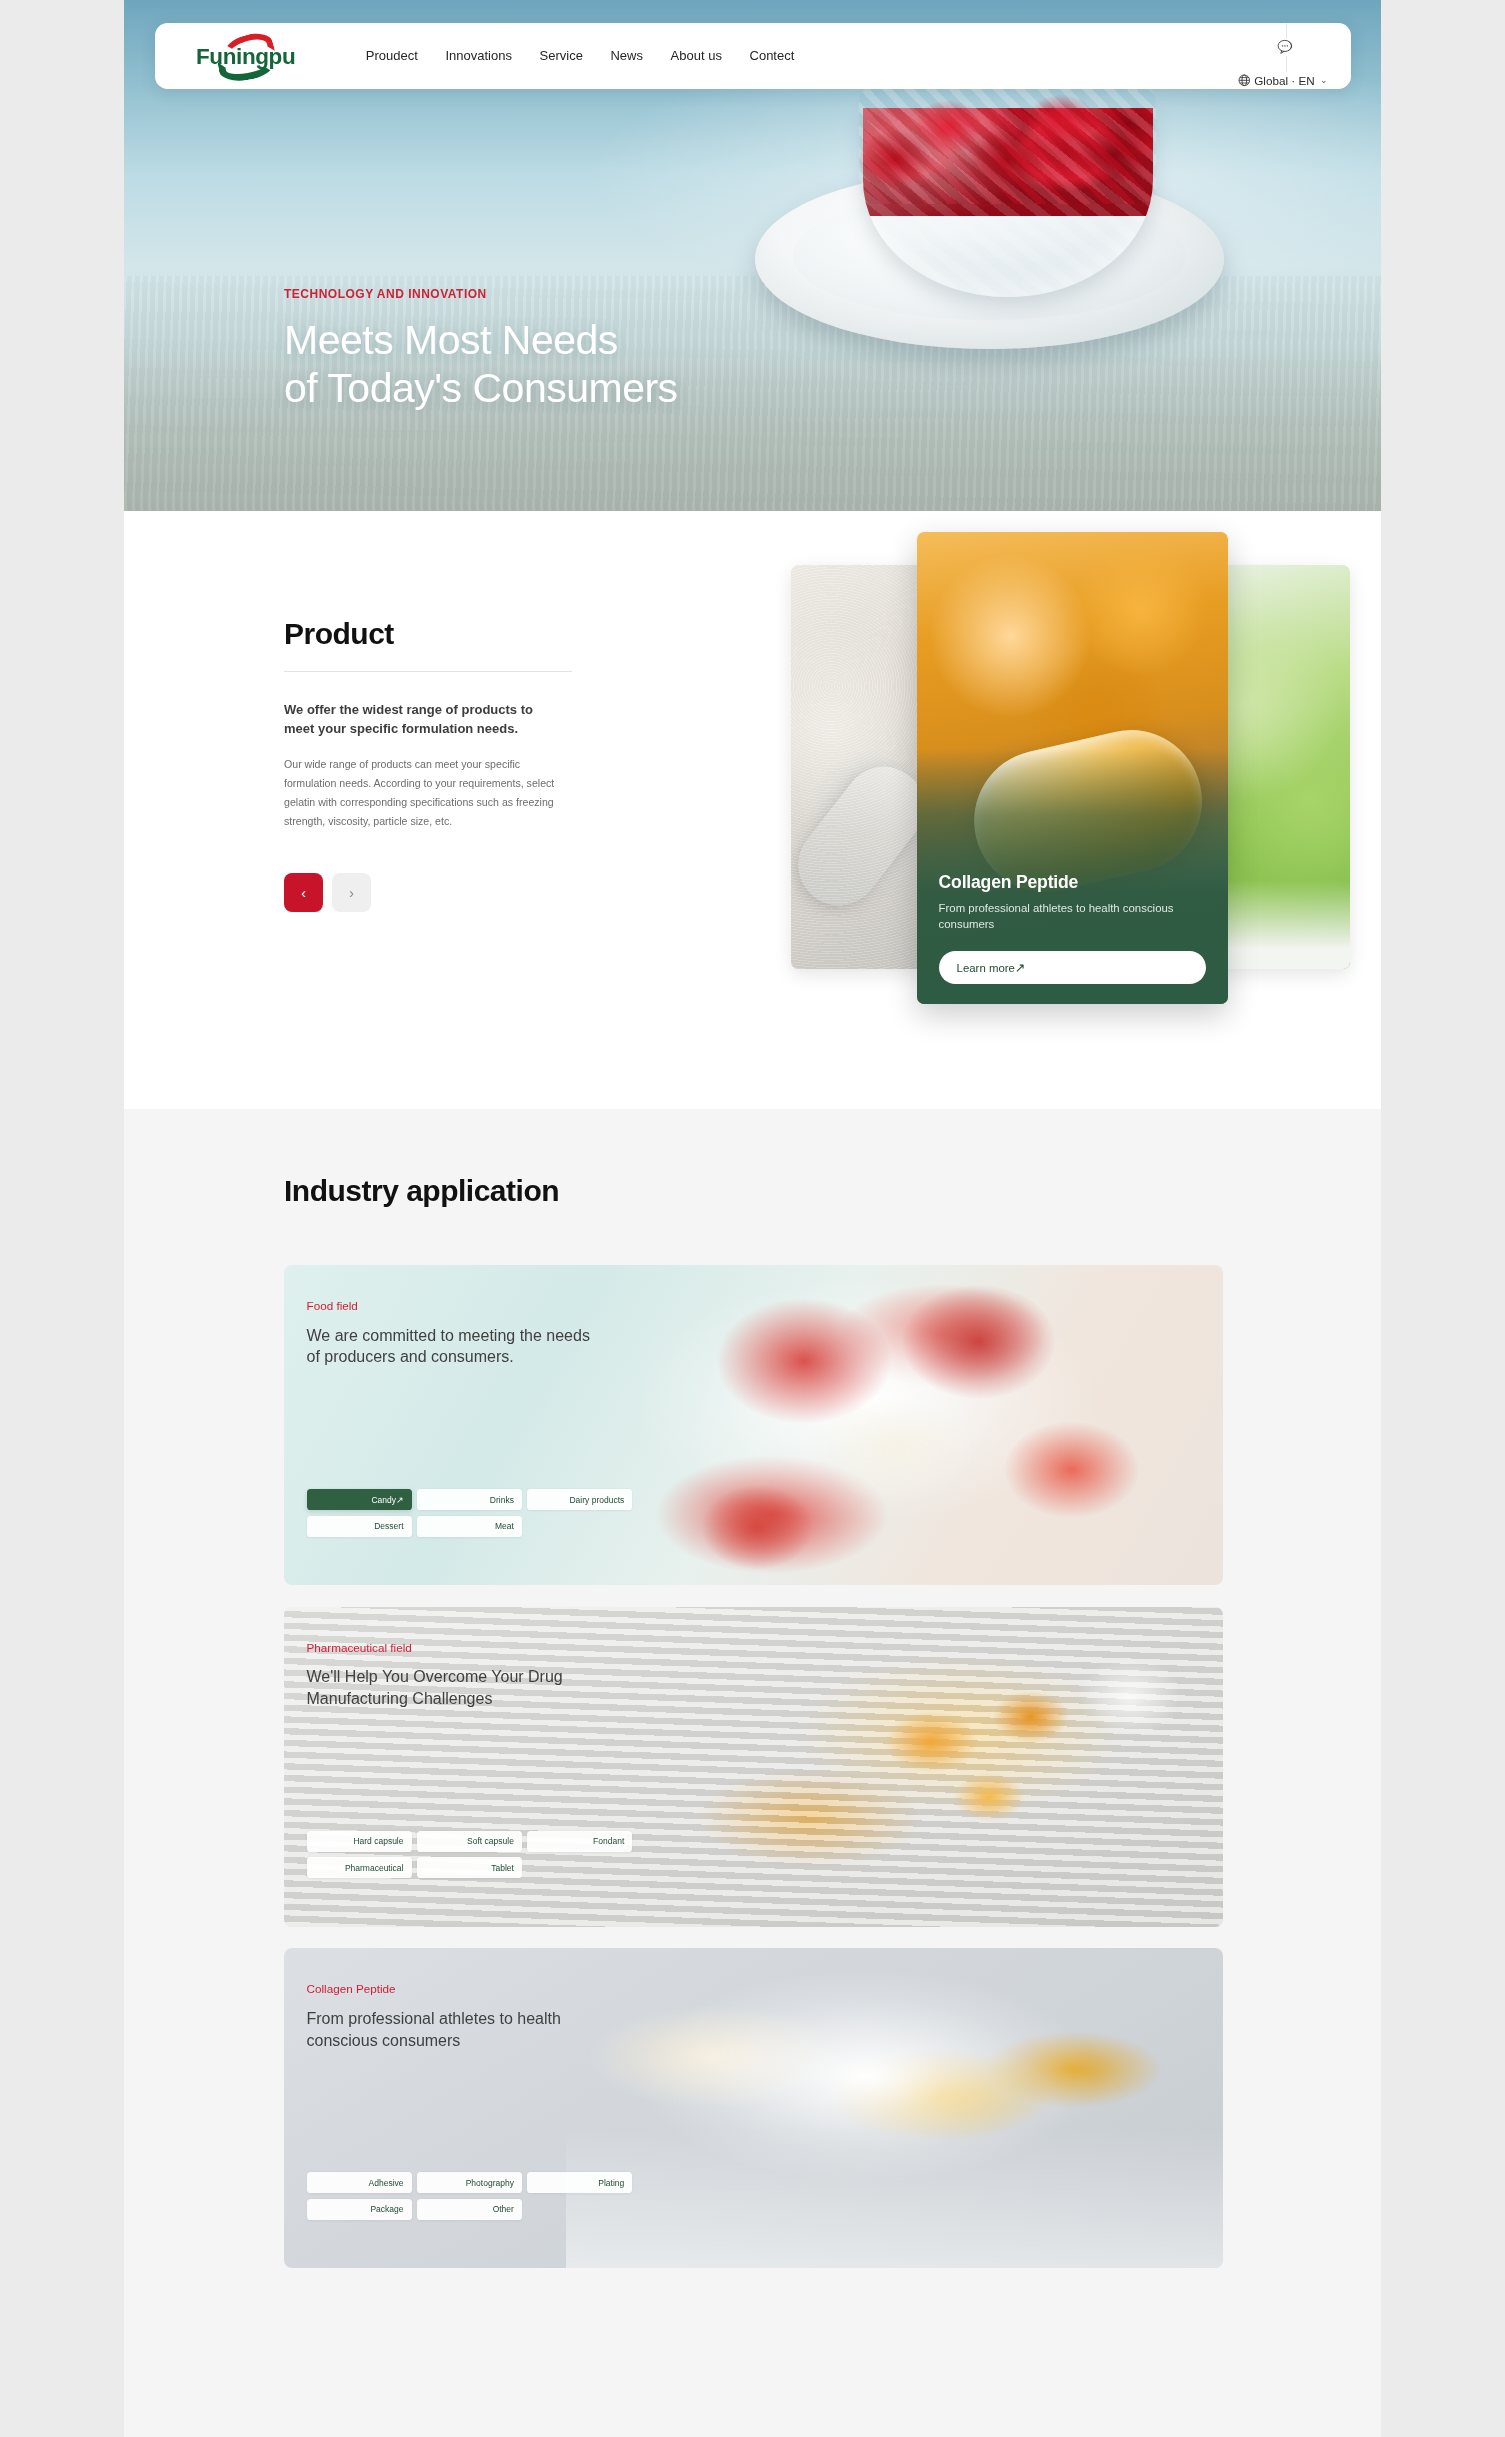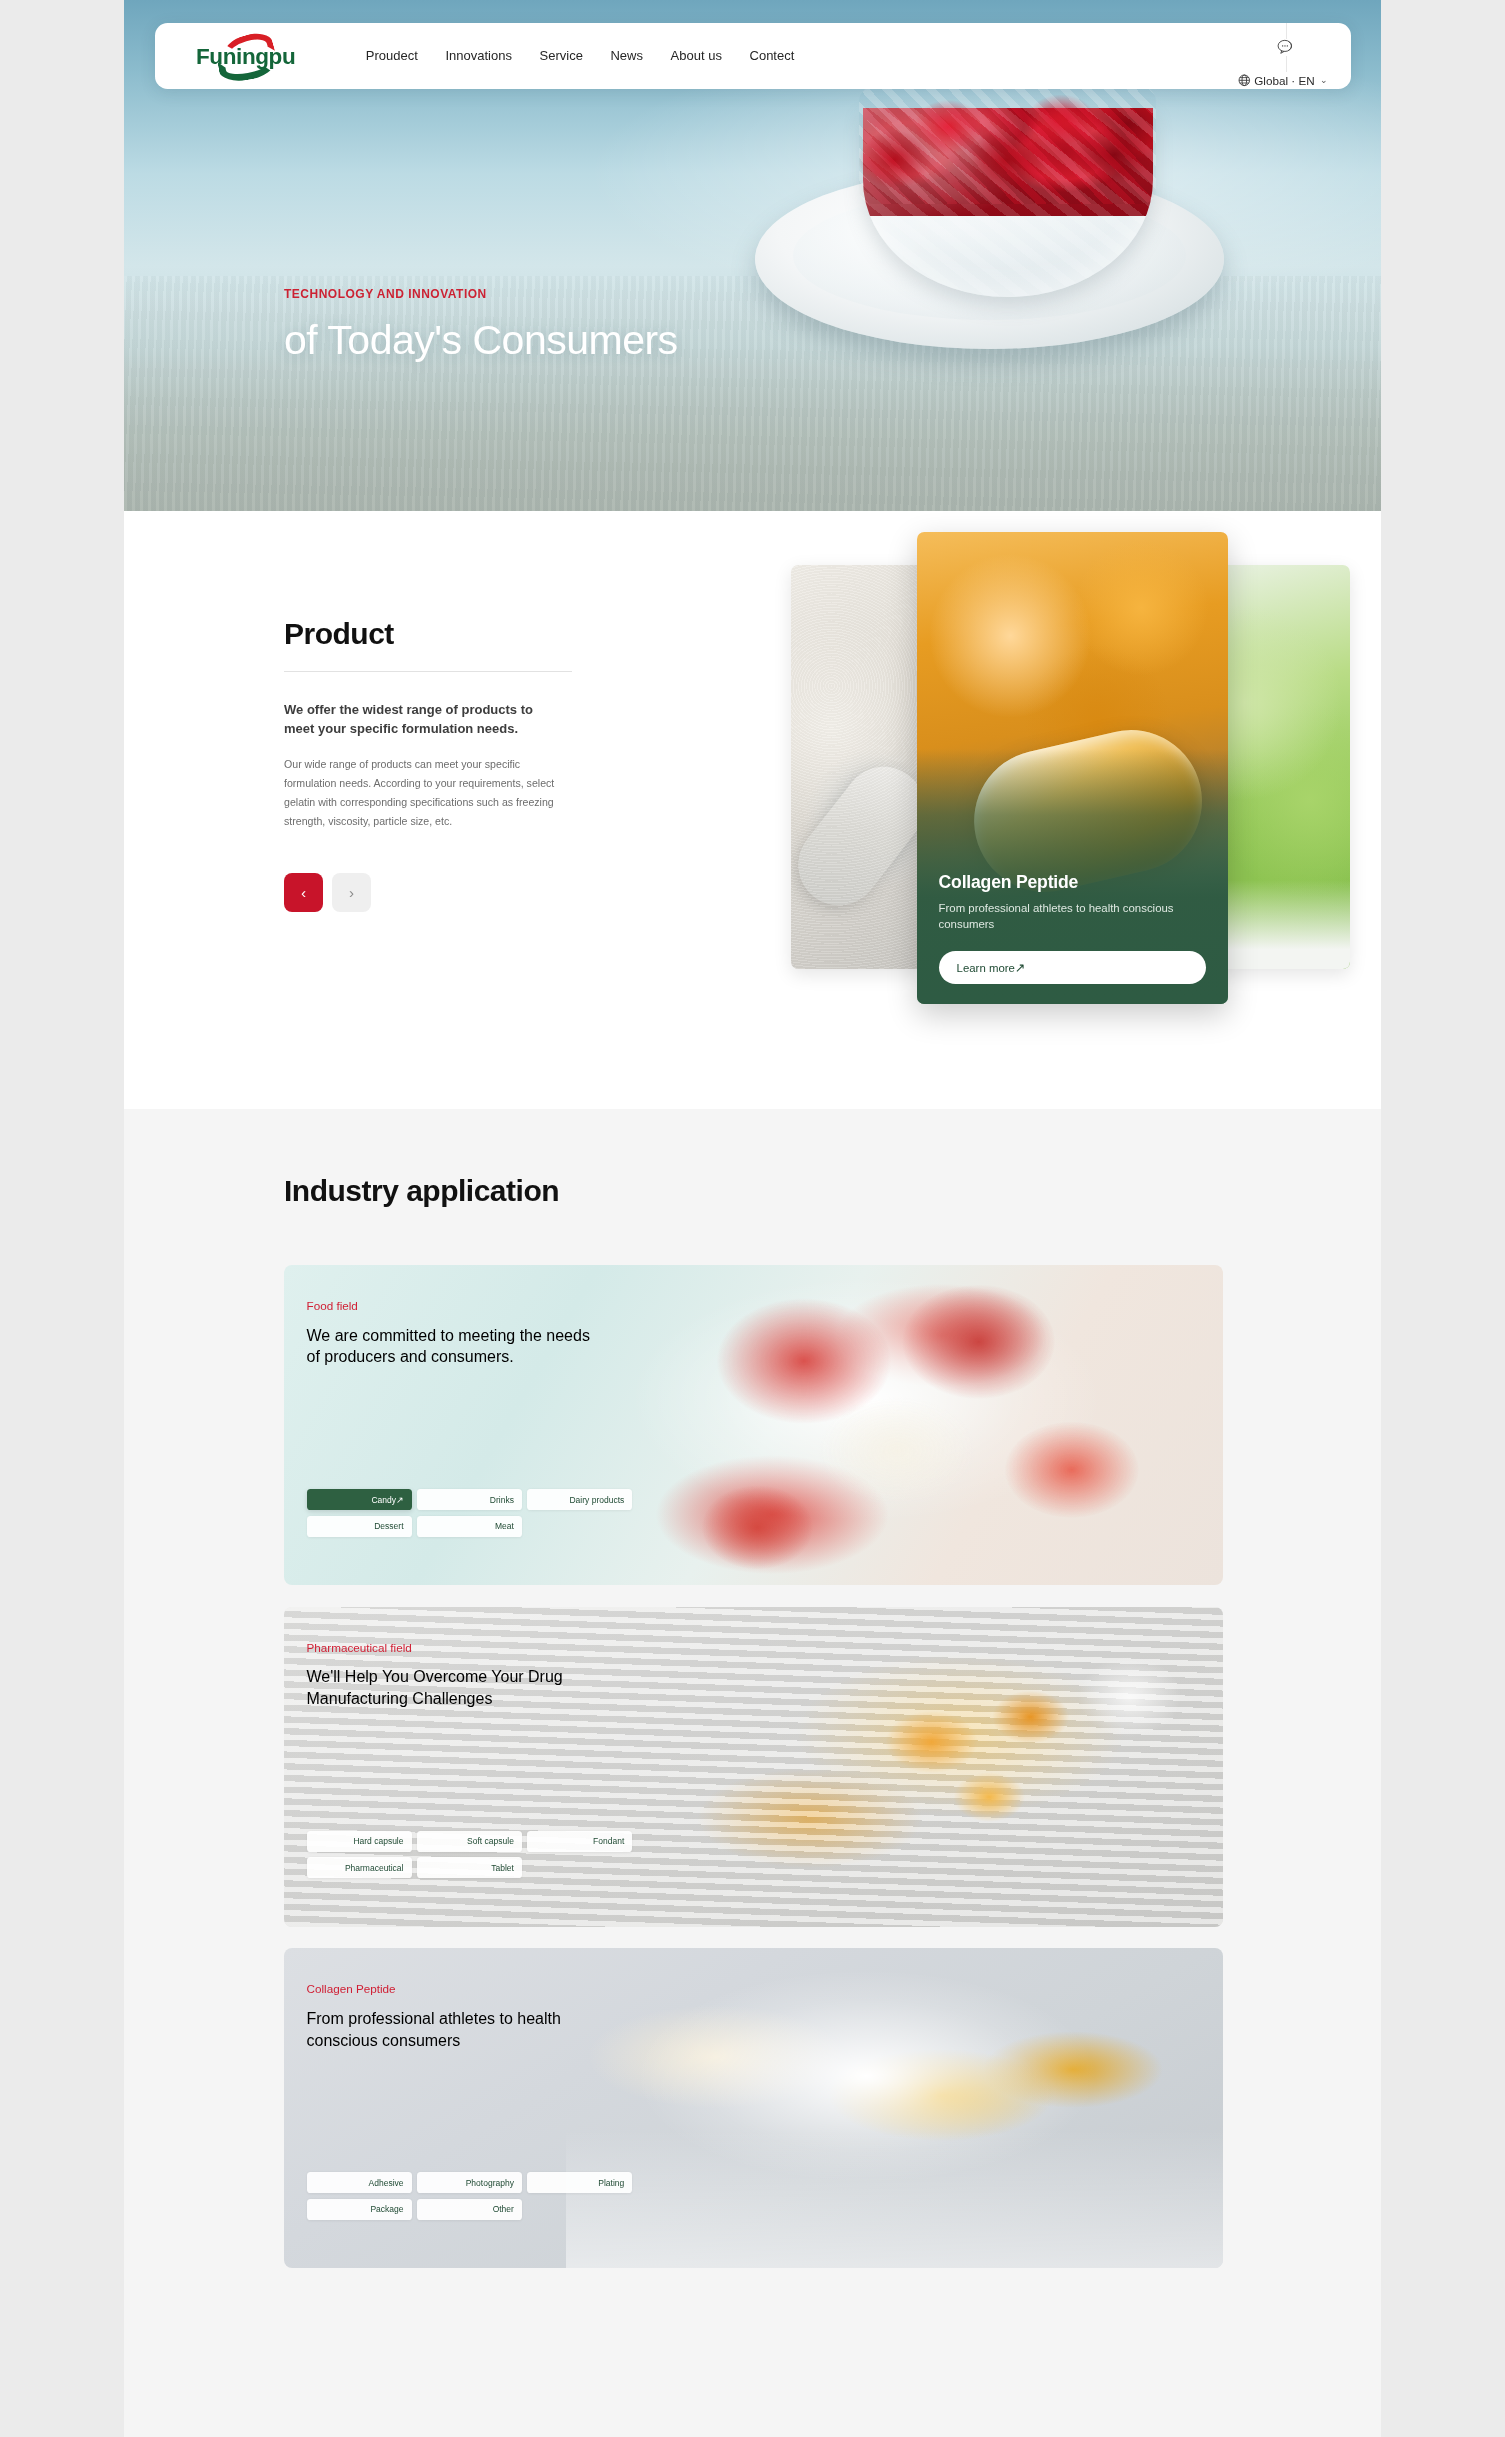--- a/index.html
+++ b/index.html
@@ -326,21 +326,21 @@
       linear-gradient(150deg,#dcdfe3 0%, #d4d8dd 34%, #cfd4d8 62%, #c6cbd0 100%);
   }
   .bg-collagen::after{
     content:""; position:absolute; right:0; bottom:0; width:70%; height:60%;
     background: linear-gradient(0deg, rgba(255,255,255,0.5) 0%, rgba(255,255,255,0) 72%);
   }
   .card-body { position: absolute; left: 22.5px; top: 34px; right: 22.5px; }
   .card-kicker { font-size: 11.7px; color: #d01e33; font-weight: normal; }
   .card-head {
     margin-top: 12.6px; font-size: 16px; line-height: 1.36;
-    color: #000000; max-width: 297px;
+    color: #404040; max-width: 297px;
   }
   .chips { position: absolute; left: 22.5px; bottom: 43px; width: 433px; }
   .chip-row { display: flex; gap: 5.4px; margin-bottom: 5.4px; }
   .chip {
     width: 105px; height: 21px; border-radius: 3.6px;
     background: rgba(255,255,255,0.92);
     display: flex; align-items: center; justify-content: flex-end;
     padding: 0 8px; font-size: 8.5px; color: #1f4a33; cursor: pointer;
     box-shadow: 0 0.9px 2.7px rgba(0,0,0,0.06);
   }
@@ -399,20 +399,21 @@
           </svg>
           <span>Global · EN</span>
           <span class="chev">⌄</span>
         </div>
       </div>
     </nav>
 
     <div class="hero-copy">
       <div class="eyebrow">TECHNOLOGY AND INNOVATION</div>
       <div class="hero-title">
+        <div>Meets Most Needs</div>
         <div>of Today's Consumers</div>
       </div>
     </div>
   </section>
 
   <section class="product-section">
     <div class="product-left">
       <h2 class="product-title">Product</h2>
       <div class="rule"></div>
       <p class="product-lead">We offer the widest range of products to meet your specific formulation needs.</p>

